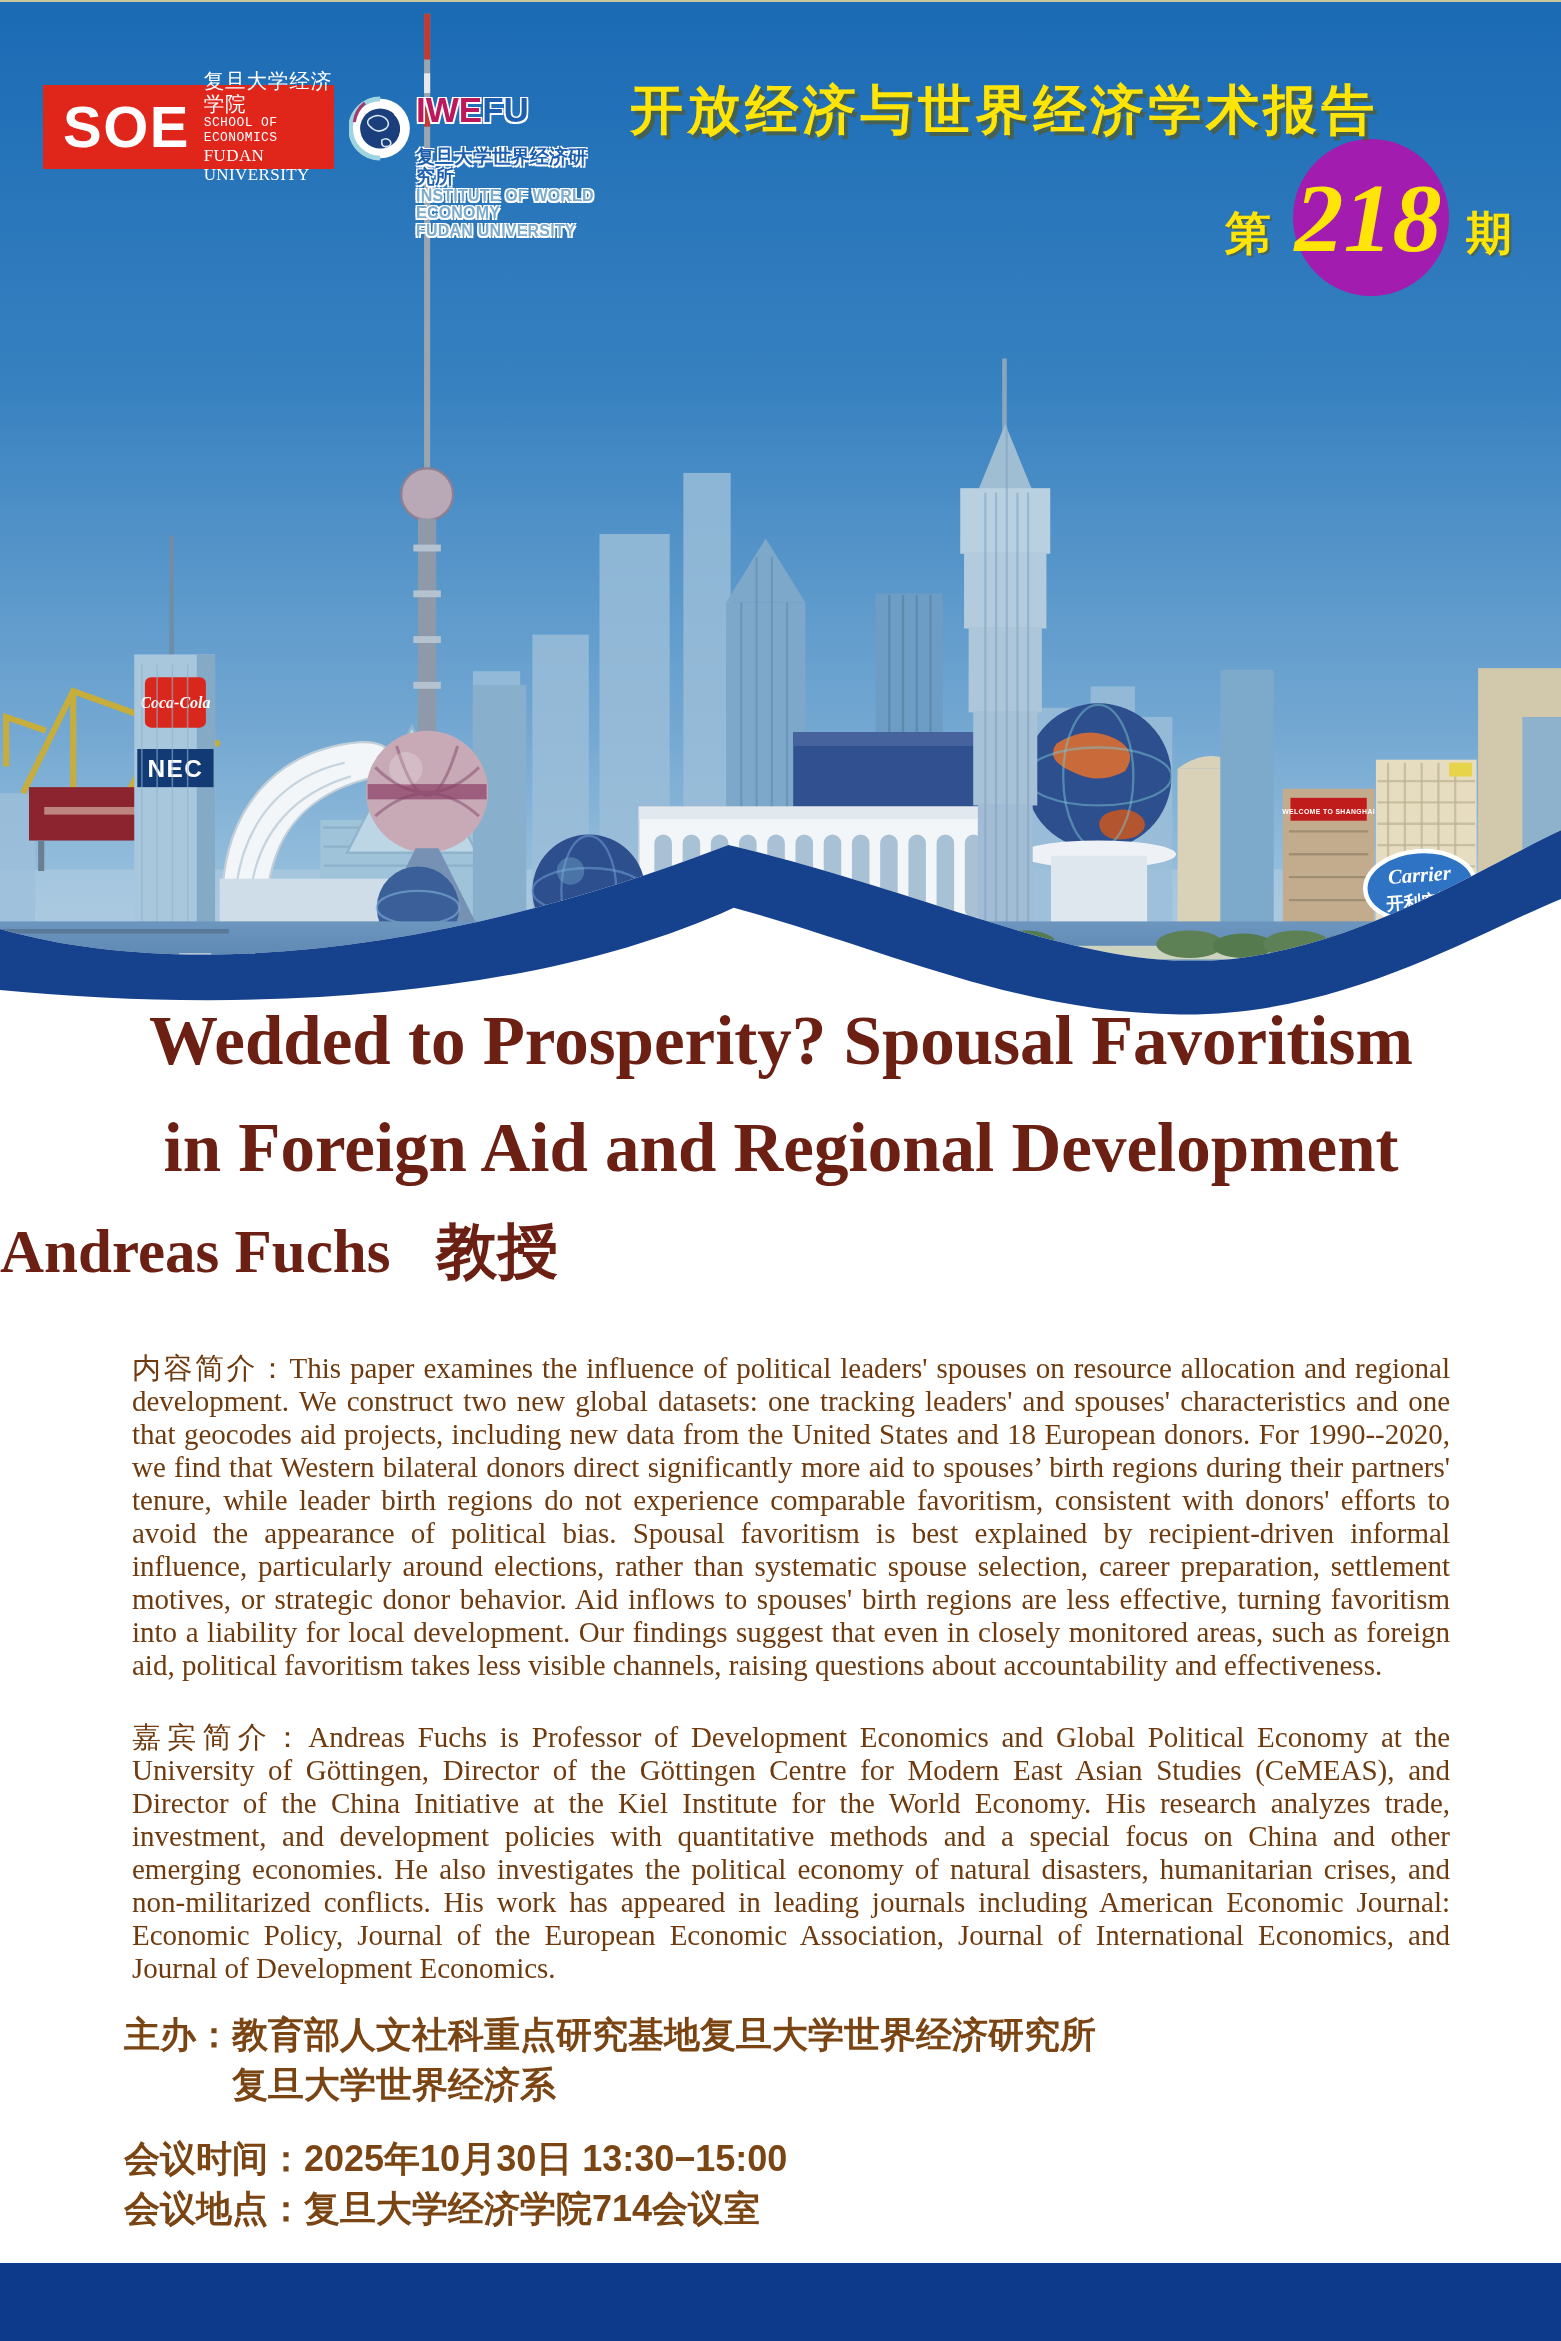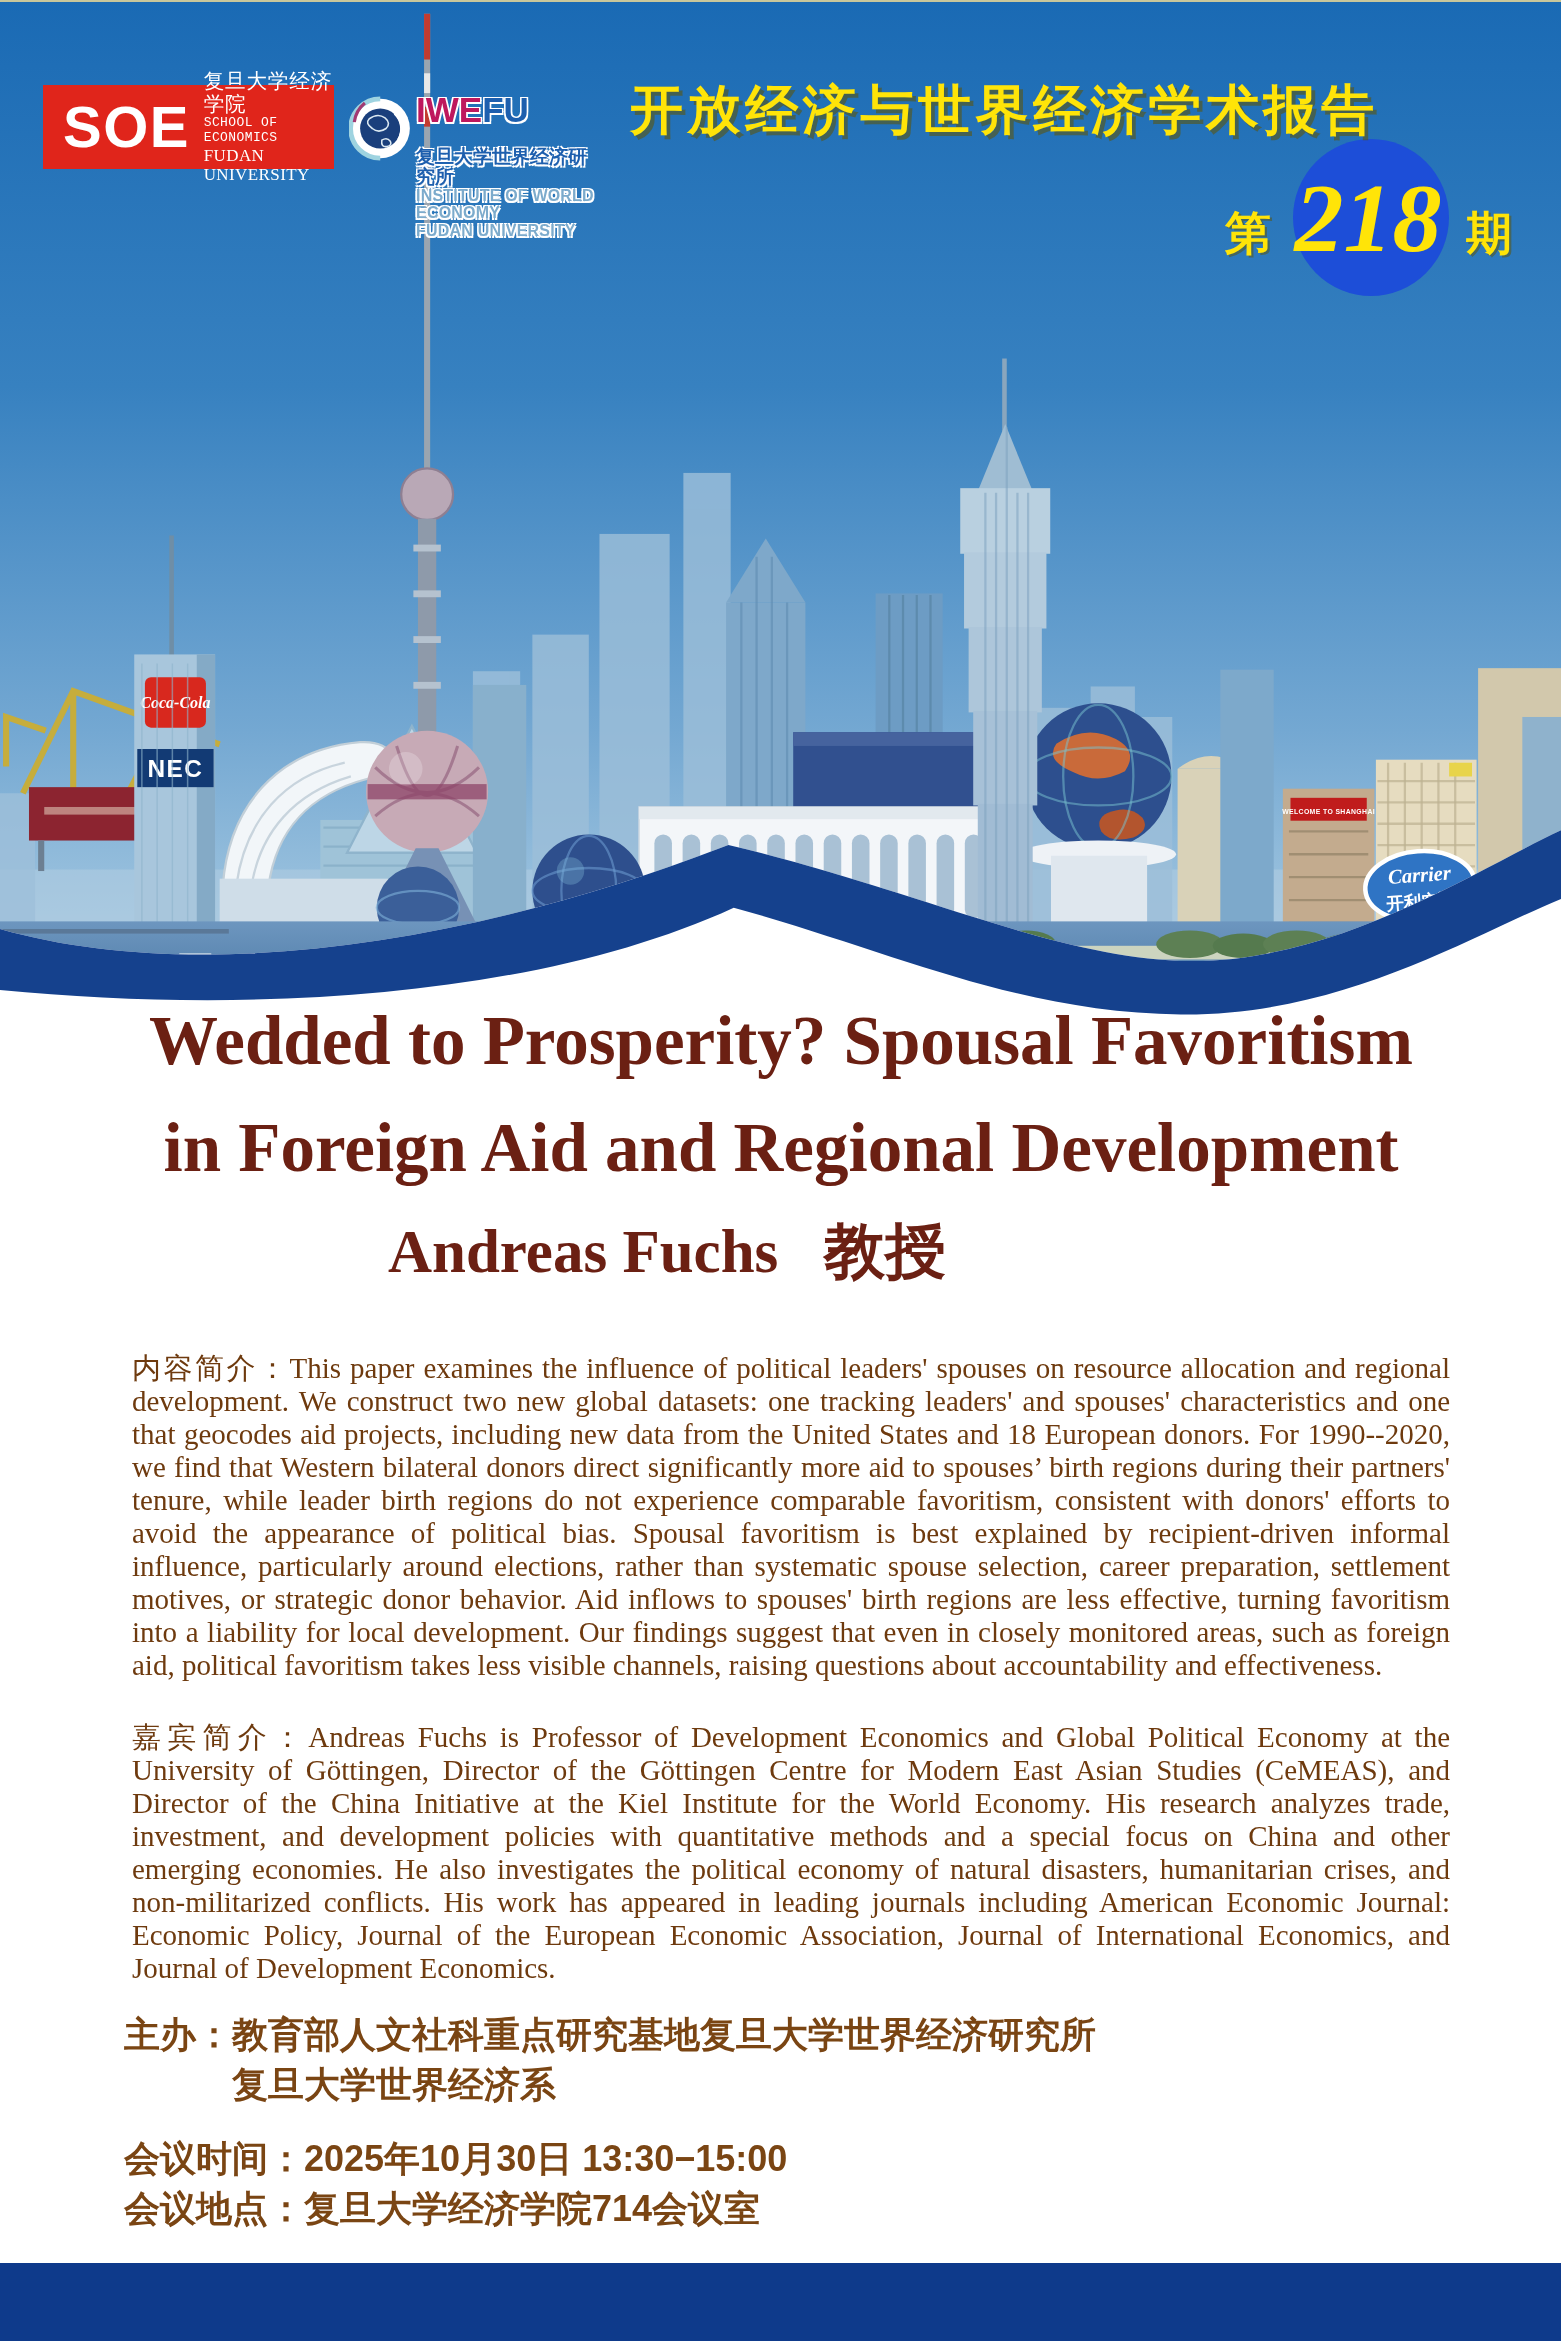--- a/index.html
+++ b/index.html
@@ -30,30 +30,30 @@
   .iwefu-cn{font-family:"Liberation Sans",sans-serif;font-weight:bold;font-size:19px;color:#1d5fae;margin-top:20px;}
   .iwefu-en{font-family:"Liberation Sans",sans-serif;font-size:16px;color:#7cabcc;font-weight:bold;margin-top:1.5px;letter-spacing:0.2px;}
 
   
   .series-title{position:absolute;left:630px;top:75px;z-index:6;white-space:nowrap;
                 font-family:"Liberation Sans",sans-serif;font-weight:900;font-size:53px;
                 letter-spacing:4.6px;color:#ffe408;text-shadow:3.8px 3.8px 0 rgba(96,84,0,.55);}
   .issue-prefix{position:absolute;left:1225px;top:203px;z-index:6;font-family:"Liberation Sans",sans-serif;
                 font-weight:900;font-size:46px;color:#ffe408;text-shadow:2.3px 2.3px 0 rgba(96,84,0,.5);}
   .issue-circle{position:absolute;left:1293px;top:139px;width:156px;height:157px;border-radius:50%;
-                background:#1d4ed8;z-index:5;display:flex;align-items:center;justify-content:center;}
+                background:#a21caf;z-index:5;display:flex;align-items:center;justify-content:center;}
   .issue-number{font-family:"Liberation Serif",serif;font-style:italic;font-weight:bold;
                 font-size:98px;color:#ffe408;line-height:1;padding-right:6.1px;}
   .issue-suffix{position:absolute;left:1466px;top:203px;z-index:6;font-family:"Liberation Sans",sans-serif;
                 font-weight:900;font-size:46px;color:#ffe408;text-shadow:2.3px 2.3px 0 rgba(96,84,0,.5);}
 
   
   .main-title{position:absolute;left:0;top:988px;width:1562px;text-align:center;z-index:6;
               font-weight:bold;font-size:69px;line-height:107px;color:#6b2013;letter-spacing:0;}
-  .speaker{position:absolute;left:0;top:1211px;width:1334px;text-align:center;z-index:6;
+  .speaker{position:absolute;left:0;top:1211px;width:1334px;text-align:left;z-index:6;
            font-weight:bold;font-size:61px;color:#6b2013;}
   .para{position:absolute;left:124px;width:1318px;z-index:6;font-size:29px;line-height:33px;
         color:#6e3a0e;text-align:justify;margin:8px;}
   .para-abstract{top:1344px;}
   .para-bio{top:1713px;}
   .cjk-label{letter-spacing:0.8px;}
 
   .detail{position:absolute;left:124px;z-index:6;font-family:"Liberation Sans",sans-serif;
           font-weight:bold;font-size:36px;color:#7a4513;line-height:50px;}
   .host-block{top:2010px;}

